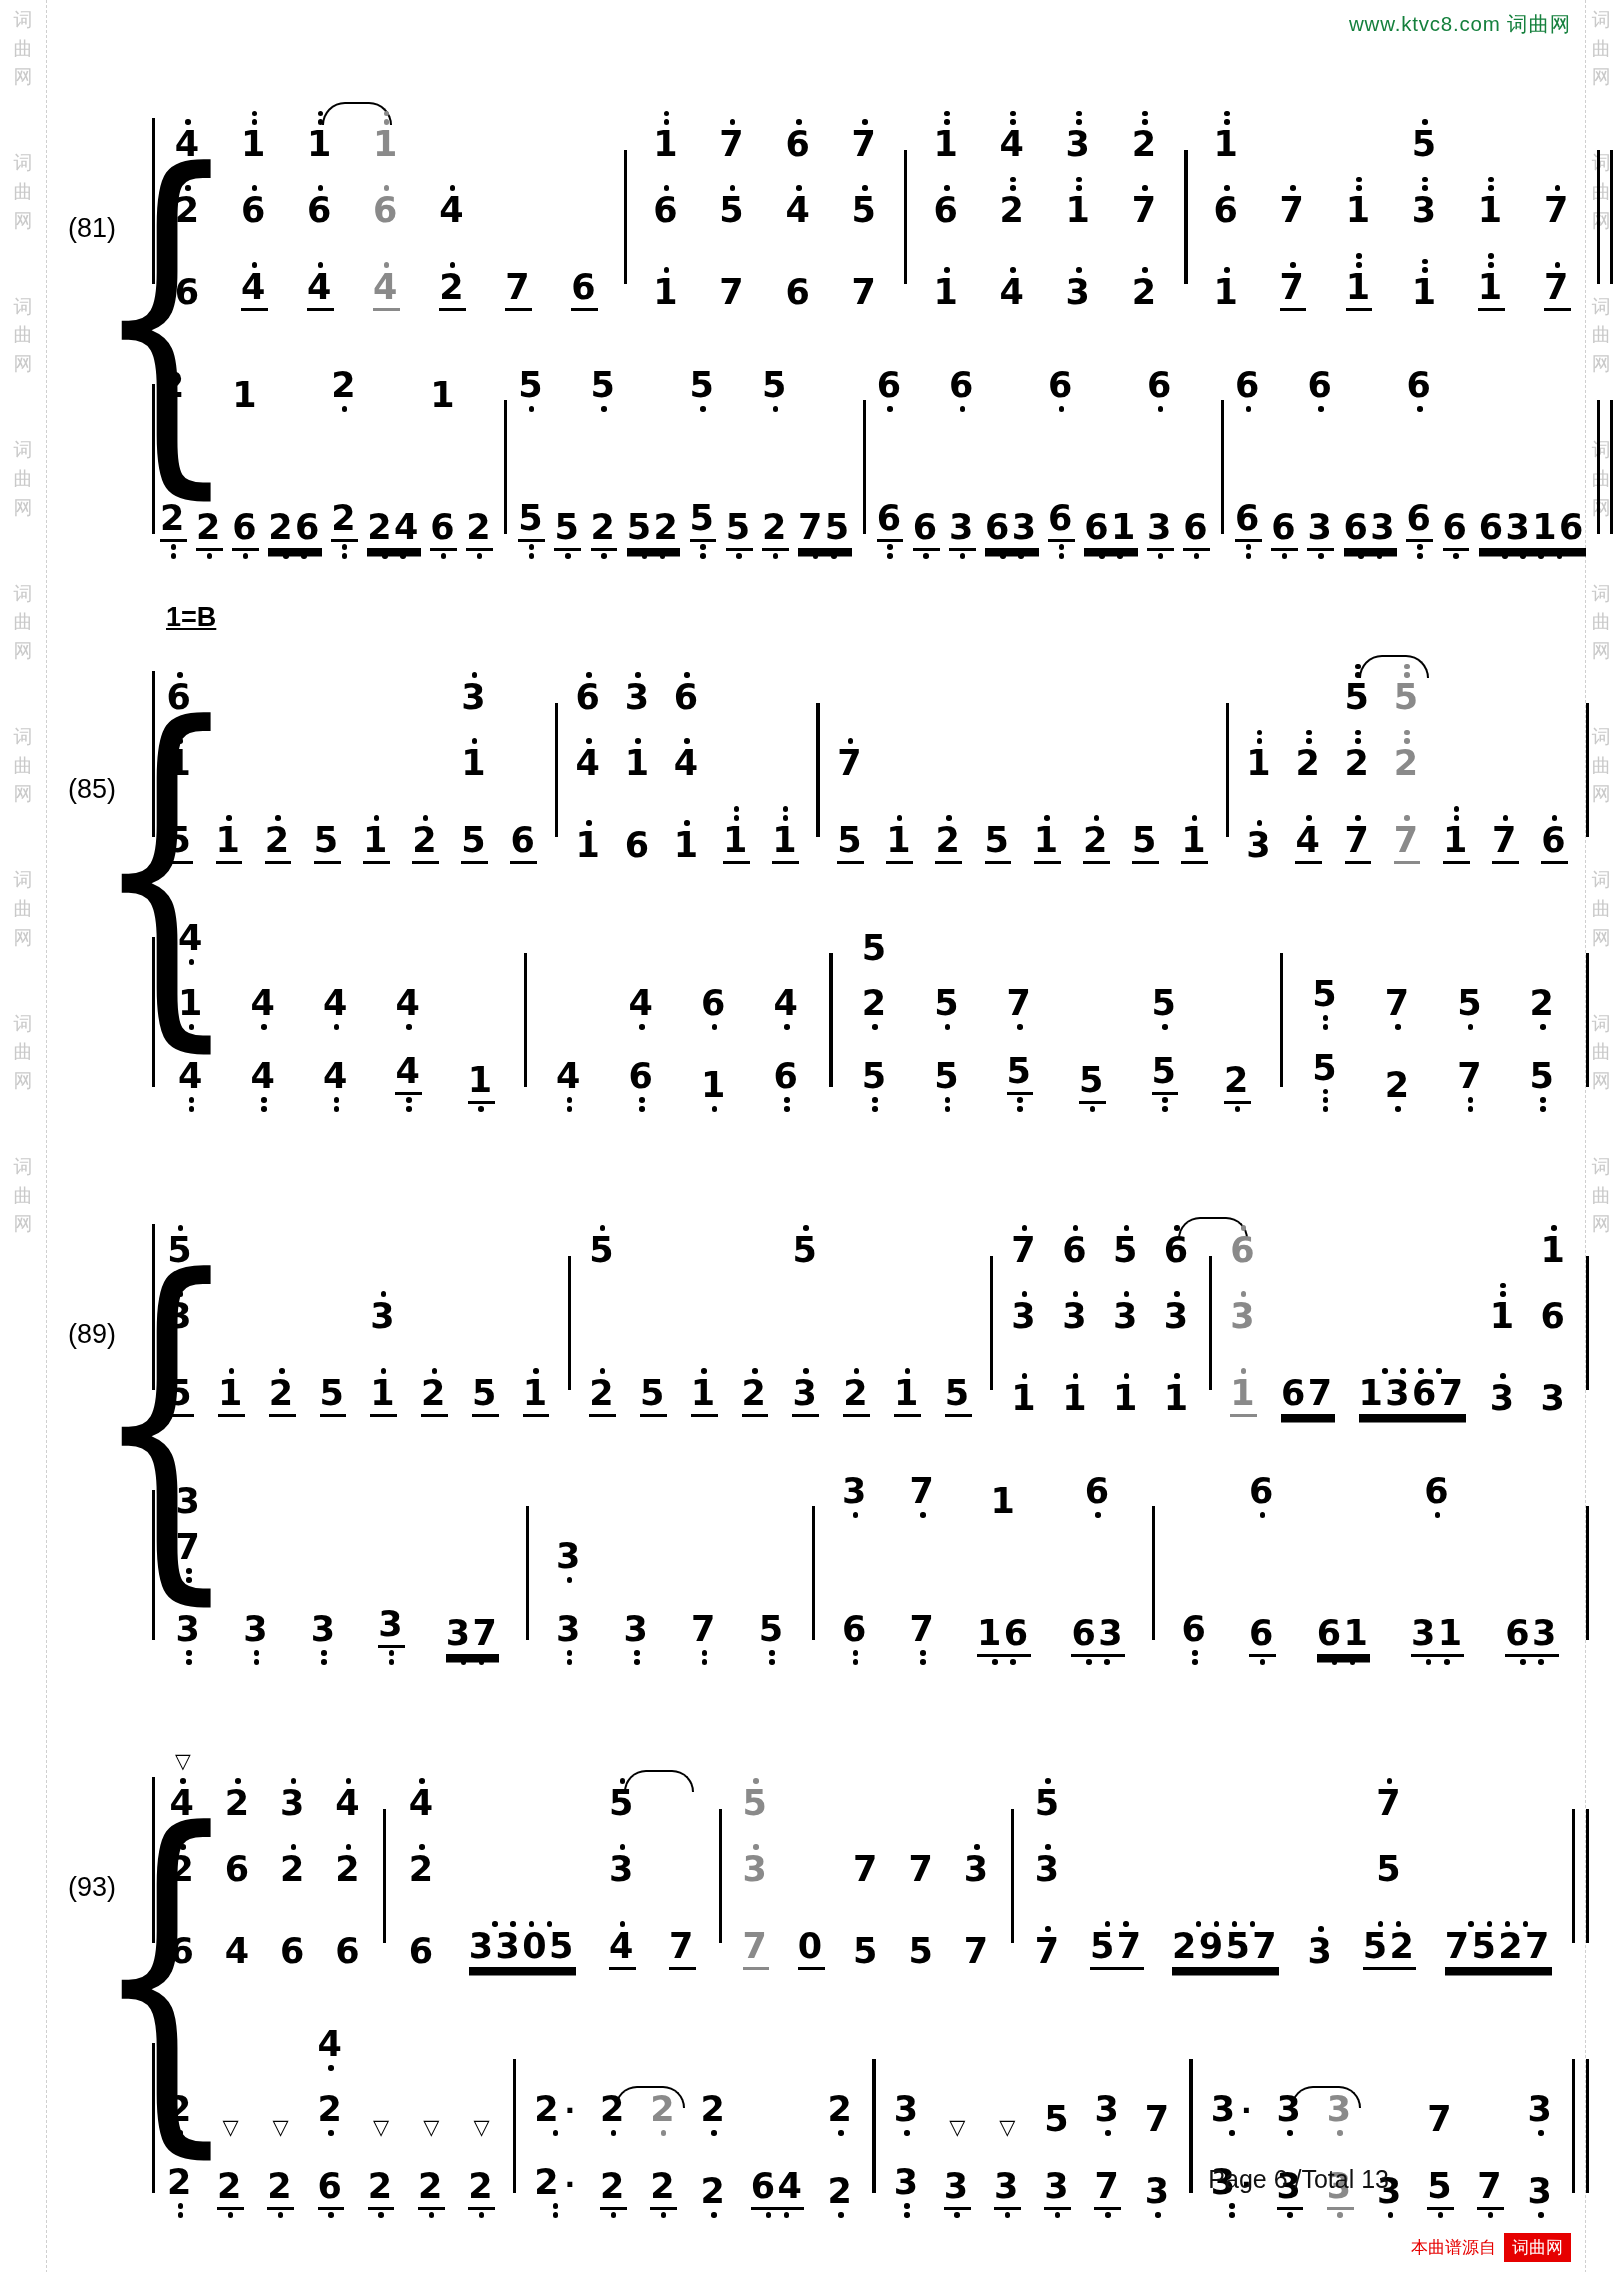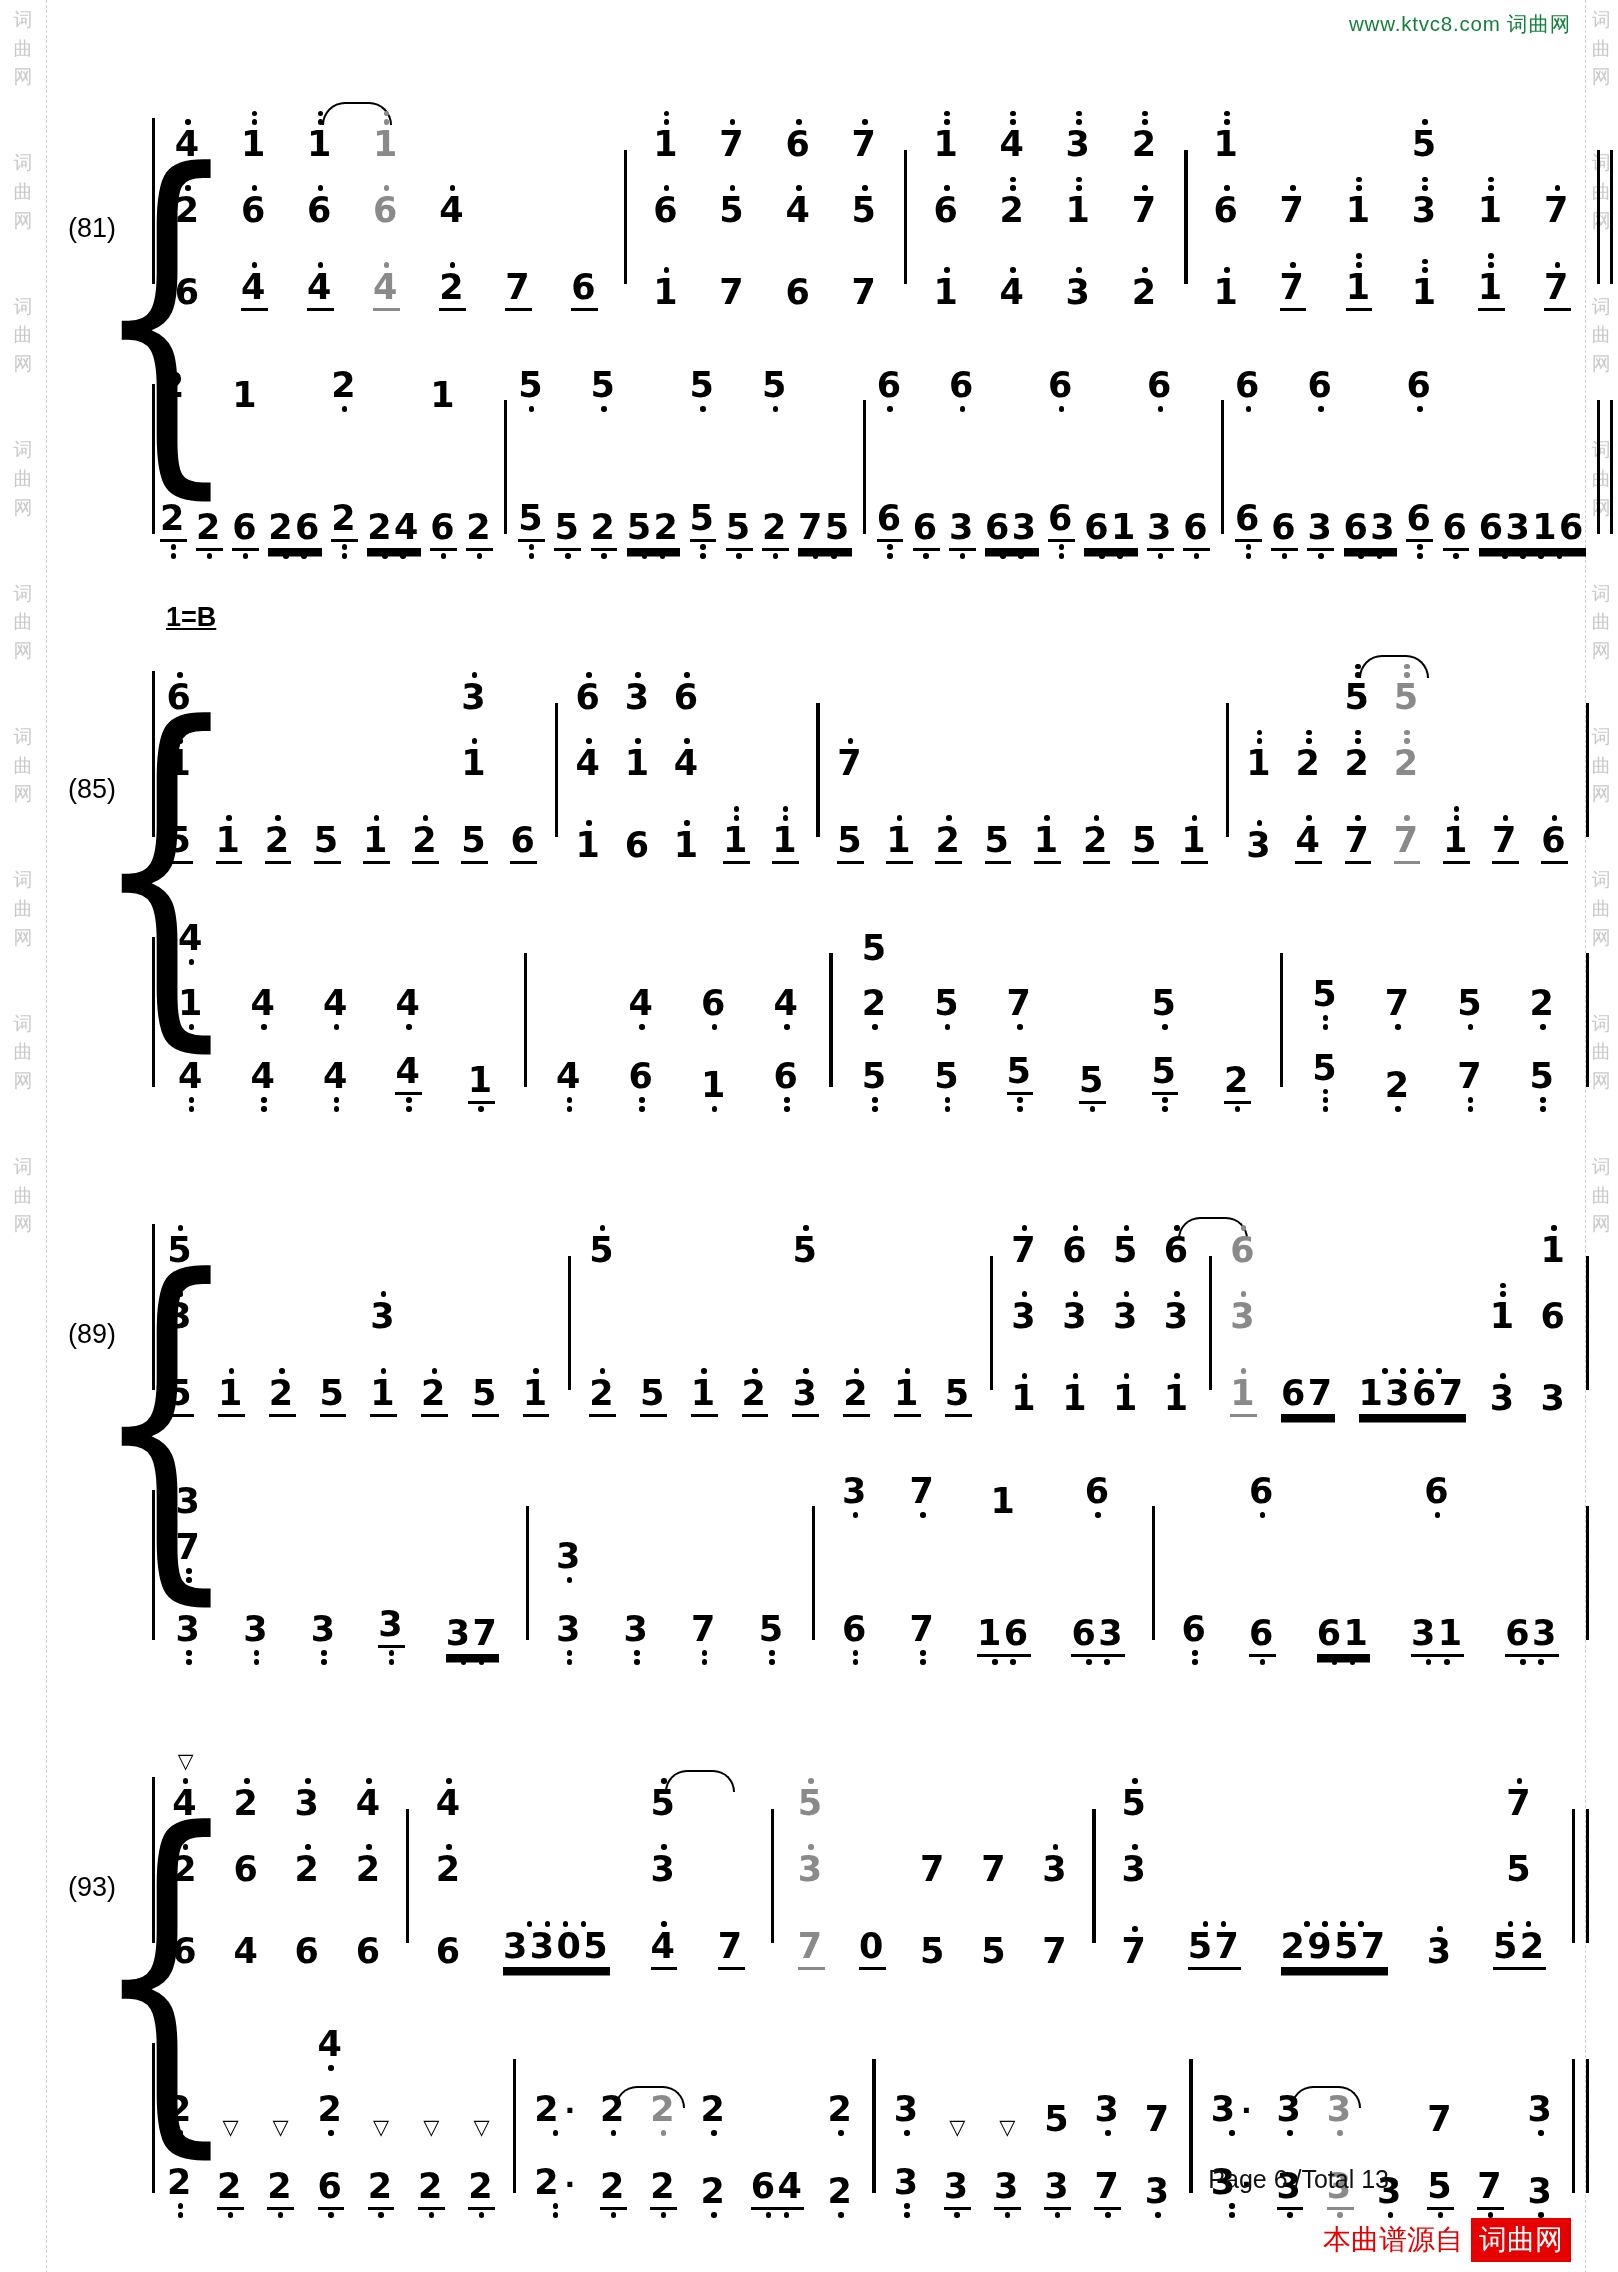--- a/index.html
+++ b/index.html
@@ -57,21 +57,21 @@
   .dots.h{flex-direction:row;gap:12.6px;}
   .dot{width:5.5px;height:5.5px;border-radius:50%;background:currentColor;}
   .aug{font-weight:700;font-size:35px;margin-left:4px;line-height:1;}
   .vmark{font-size:20.5px;line-height:1;margin-bottom:4.7px;}
   .arc{position:absolute;top:-6.3px;left:55%;width:66px;height:20.5px;
        border:2.4px solid #000;border-bottom:none;border-radius:35px 35px 0 0;}
 
   
   .footer-page{position:absolute;right:229px;bottom:79px;font-size:25px;color:#111;}
   .footer-src{position:absolute;right:47px;bottom:11px;display:flex;align-items:center;
-              gap:8px;font-size:28px;}
+              gap:8px;font-size:17px;}
   .footer-src .pre{color:#e60000;}
   .footer-src .brand{background:#e60000;color:#fff;padding:3.2px 8px;}
 </style>
 </head>
 <body>
 
 <div class="edge-col left" id="edge-left">
     <div class="edge-group">
       <span>词</span>
       <span>曲</span>
@@ -3671,20 +3671,37 @@
                   <div class="dots h">
                     <div class="dot"></div>
                     <div class="dot"></div>
                   </div>
                   <div class="numwrap">
                     <div class="num">52</div>
                   </div>
                 </div>
               </div>
             </div>
+            <div class="col">
+              <div class="slot t"></div>
+              <div class="slot m"></div>
+              <div class="slot b">
+                <div class="tok u2">
+                  <div class="dots h">
+                    <div class="dot"></div>
+                    <div class="dot"></div>
+                    <div class="dot"></div>
+                    <div class="dot"></div>
+                  </div>
+                  <div class="numwrap">
+                    <div class="num">7527</div>
+                  </div>
+                </div>
+              </div>
+            </div>
           </div>
           <div class="bar dbl"></div>
         </div>
         <div class="gap-between"></div>
         <div class="staff lower">
           <div class="startline"></div>
           <div class="meas" style="flex-grow: 7;">
             <div class="col">
               <div class="slot t"></div>
               <div class="slot m">

